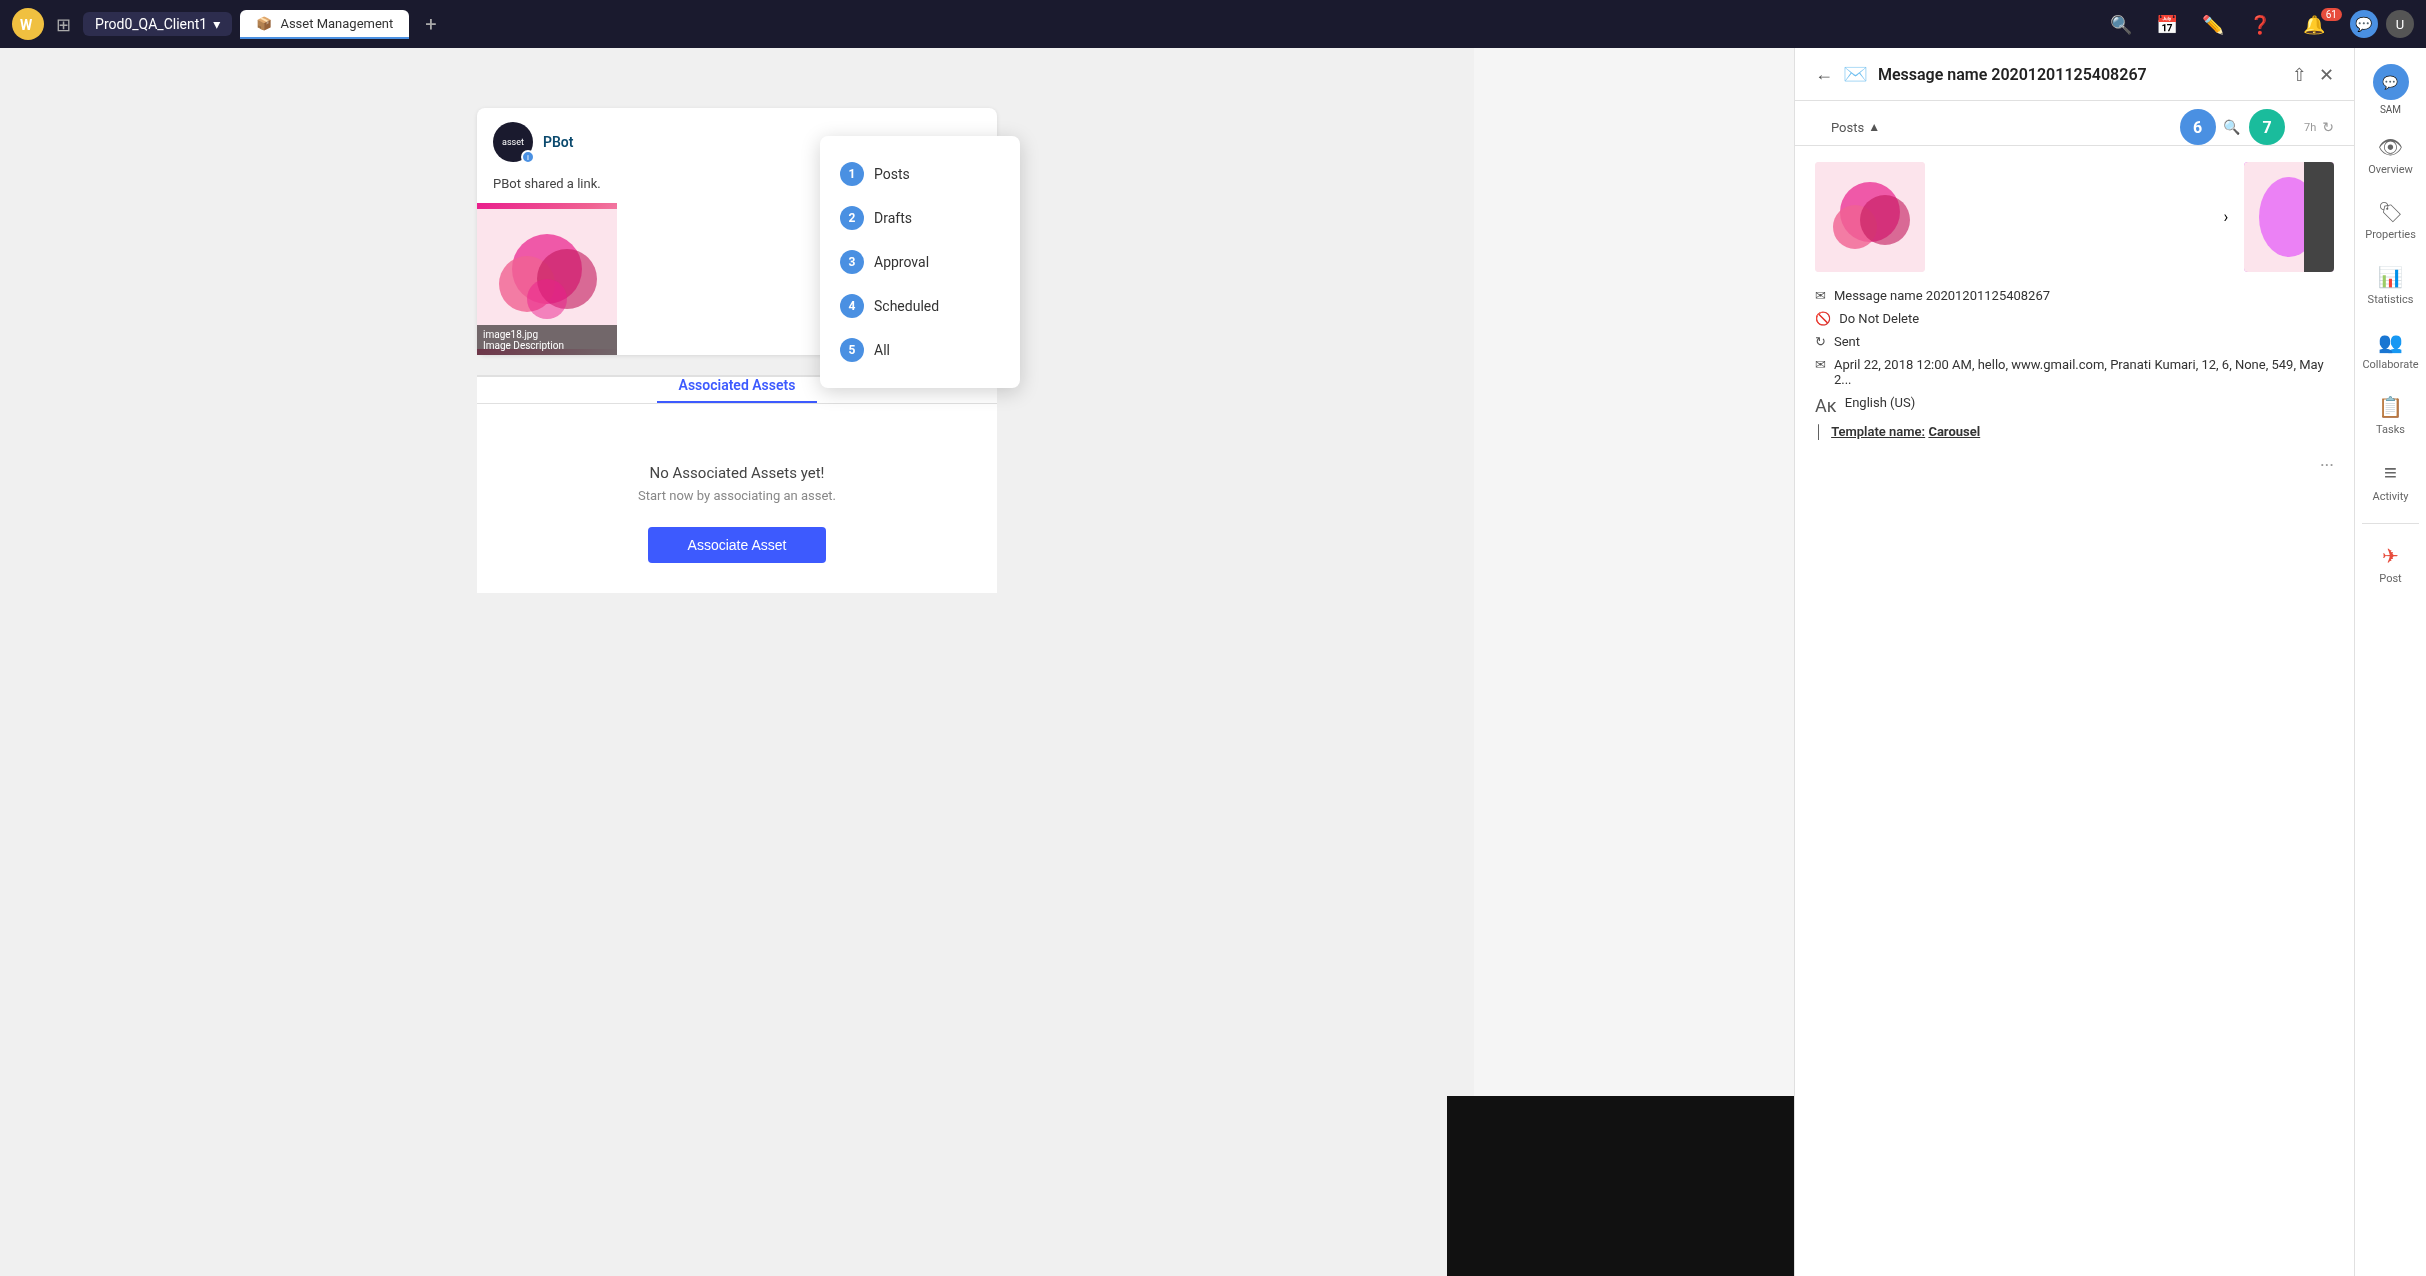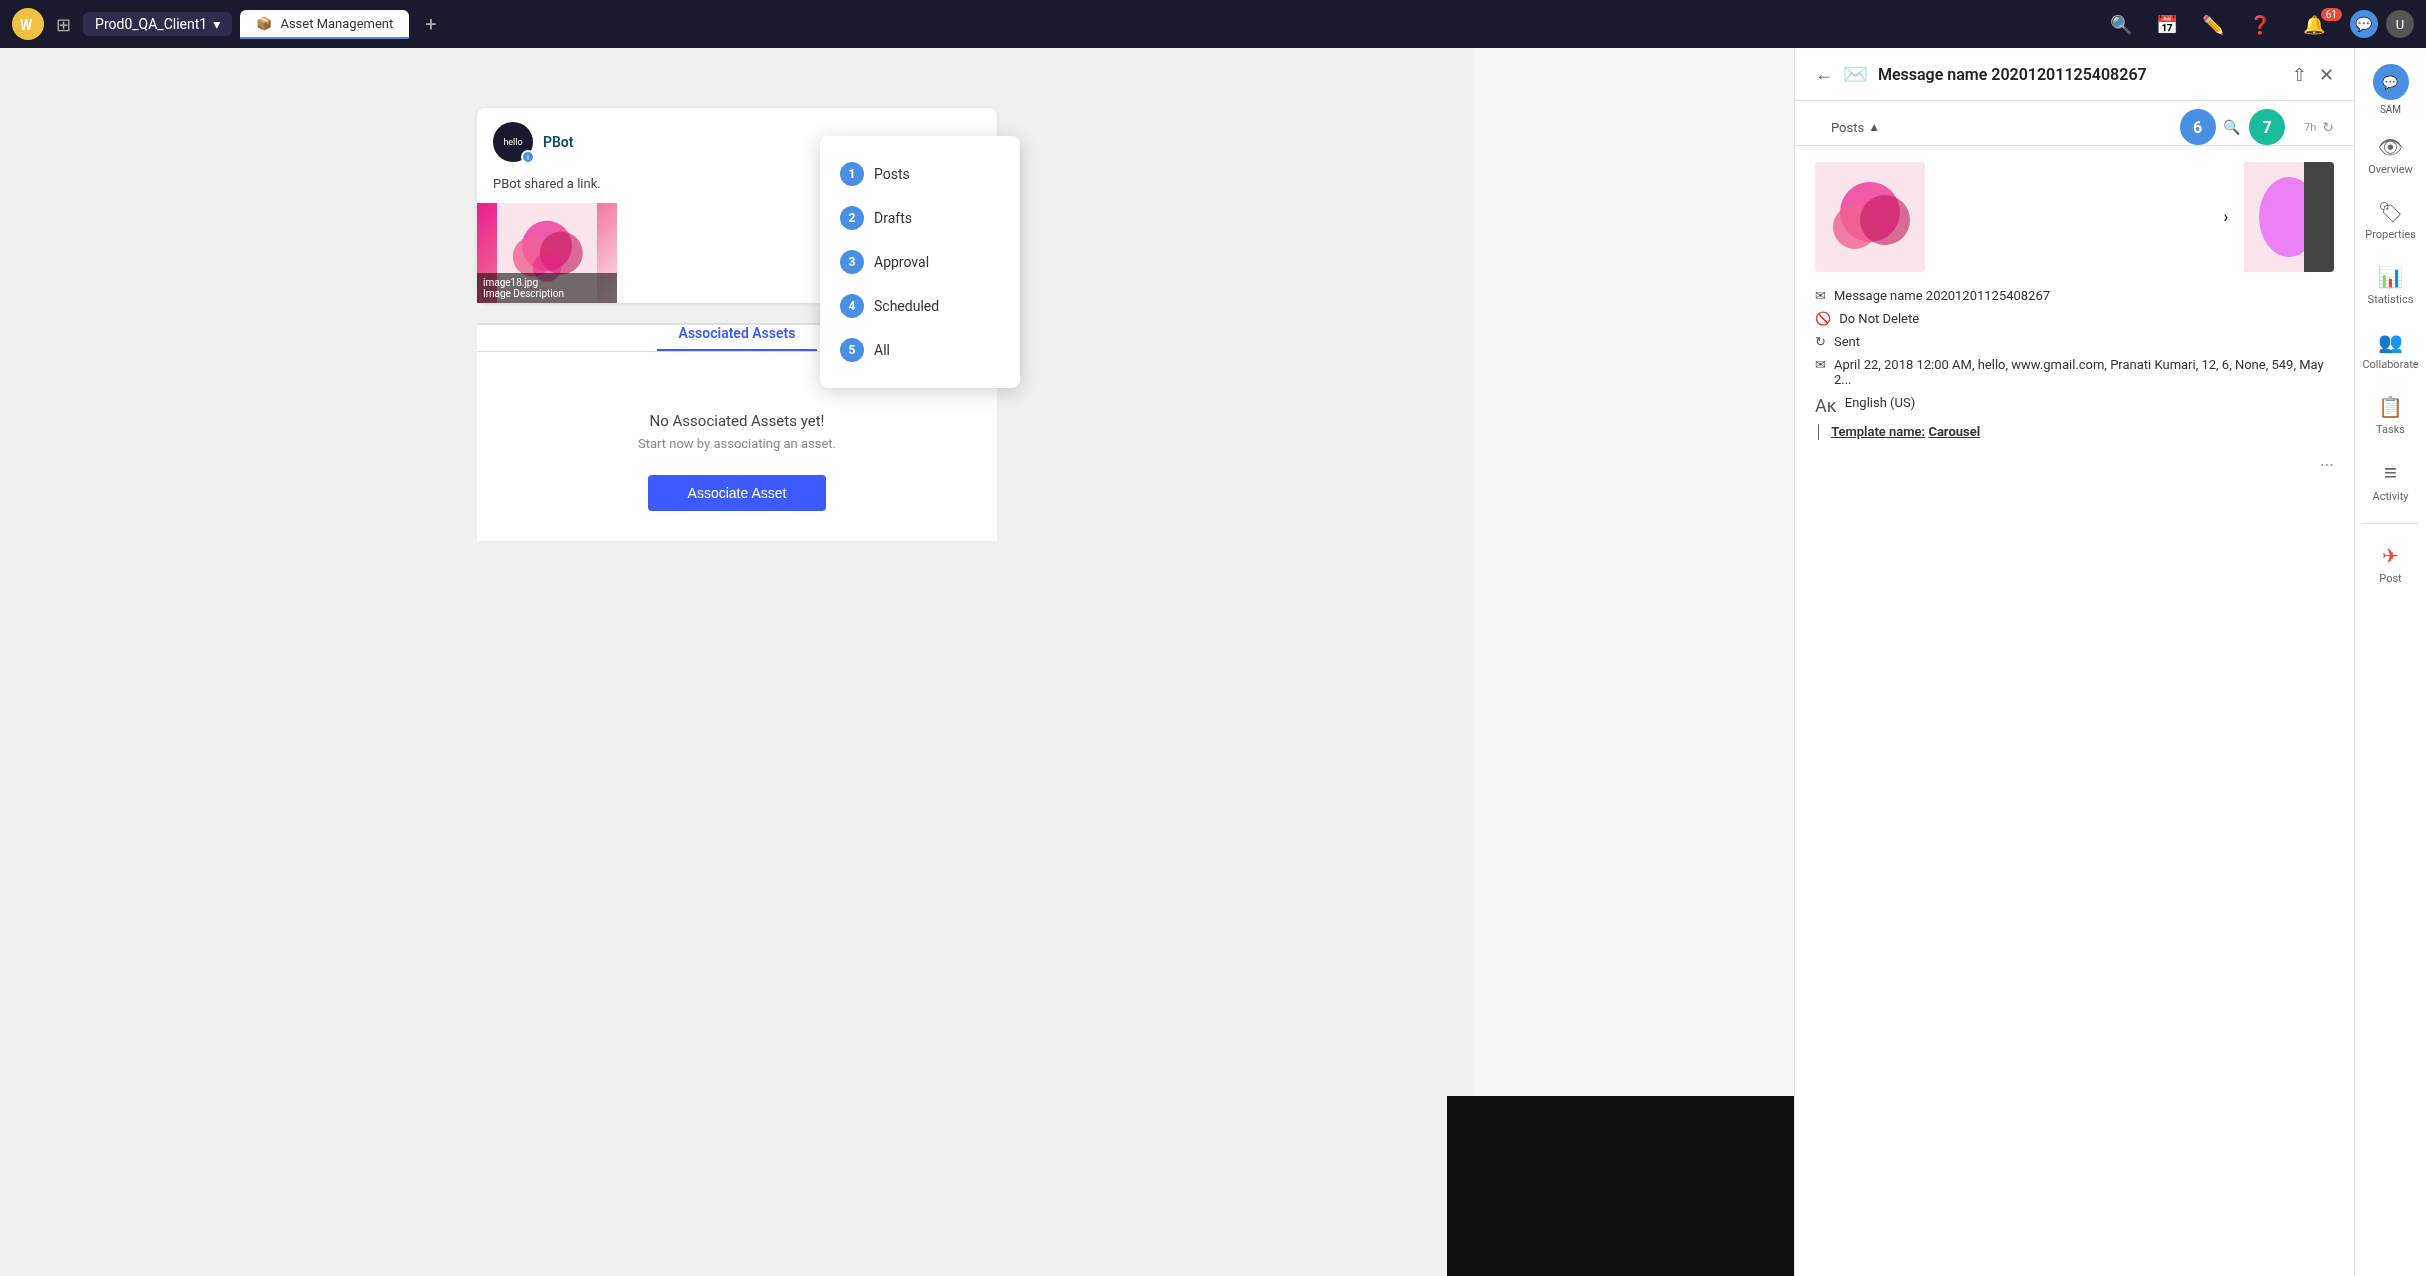--- a/index.html
+++ b/index.html
@@ -128,21 +128,21 @@
       display: flex; align-items: center; justify-content: center;
     }
     .post-author { font-size: 14px; font-weight: 600; color: #0c4a6e; }
     .post-body { padding: 0 16px 12px; font-size: 13px; color: #444; }
 
     
     .img-gallery {
       display: flex; overflow: hidden; position: relative;
     }
     .img-thumb {
-      width: 140px; height: 100px; background: #ddd; position: relative;
+      width: 140px; height: 152px; background: #ddd; position: relative;
       flex-shrink: 0; overflow: hidden;
     }
     .img-thumb-rose1 { background: linear-gradient(135deg, #e91e8c 0%, #f06292 40%, #fce4ec 100%); }
     .img-thumb-rose2 { background: linear-gradient(135deg, #e040fb 0%, #ce93d8 40%, #fce4ec 100%); }
     .img-label {
       position: absolute; bottom: 0; left: 0; right: 0;
       background: rgba(0,0,0,0.55); color: #fff; font-size: 10px; padding: 4px 6px;
     }
     .gallery-next {
       position: absolute; right: 8px; top: 50%; transform: translateY(-50%);
@@ -230,21 +230,21 @@
     <span>U</span>
   </div>
 </div>
 
 <div class="main-content">
   <div class="feed-area">
 
     <div class="post-card">
       <div class="post-card-header">
         <div class="post-avatar">
-          <span style="font-size:9px; color:#fff;">hello</span>
+          <span style="font-size:9px; color:#fff;">asset</span>
           <div class="post-avatar-badge">i</div>
         </div>
         <span class="post-author">PBot</span>
       </div>
       <div class="post-body">
         <span>PBot shared a link.</span>
       </div>
 
       <div class="img-gallery" style="position:relative;">
         <div class="img-thumb img-thumb-rose1">

